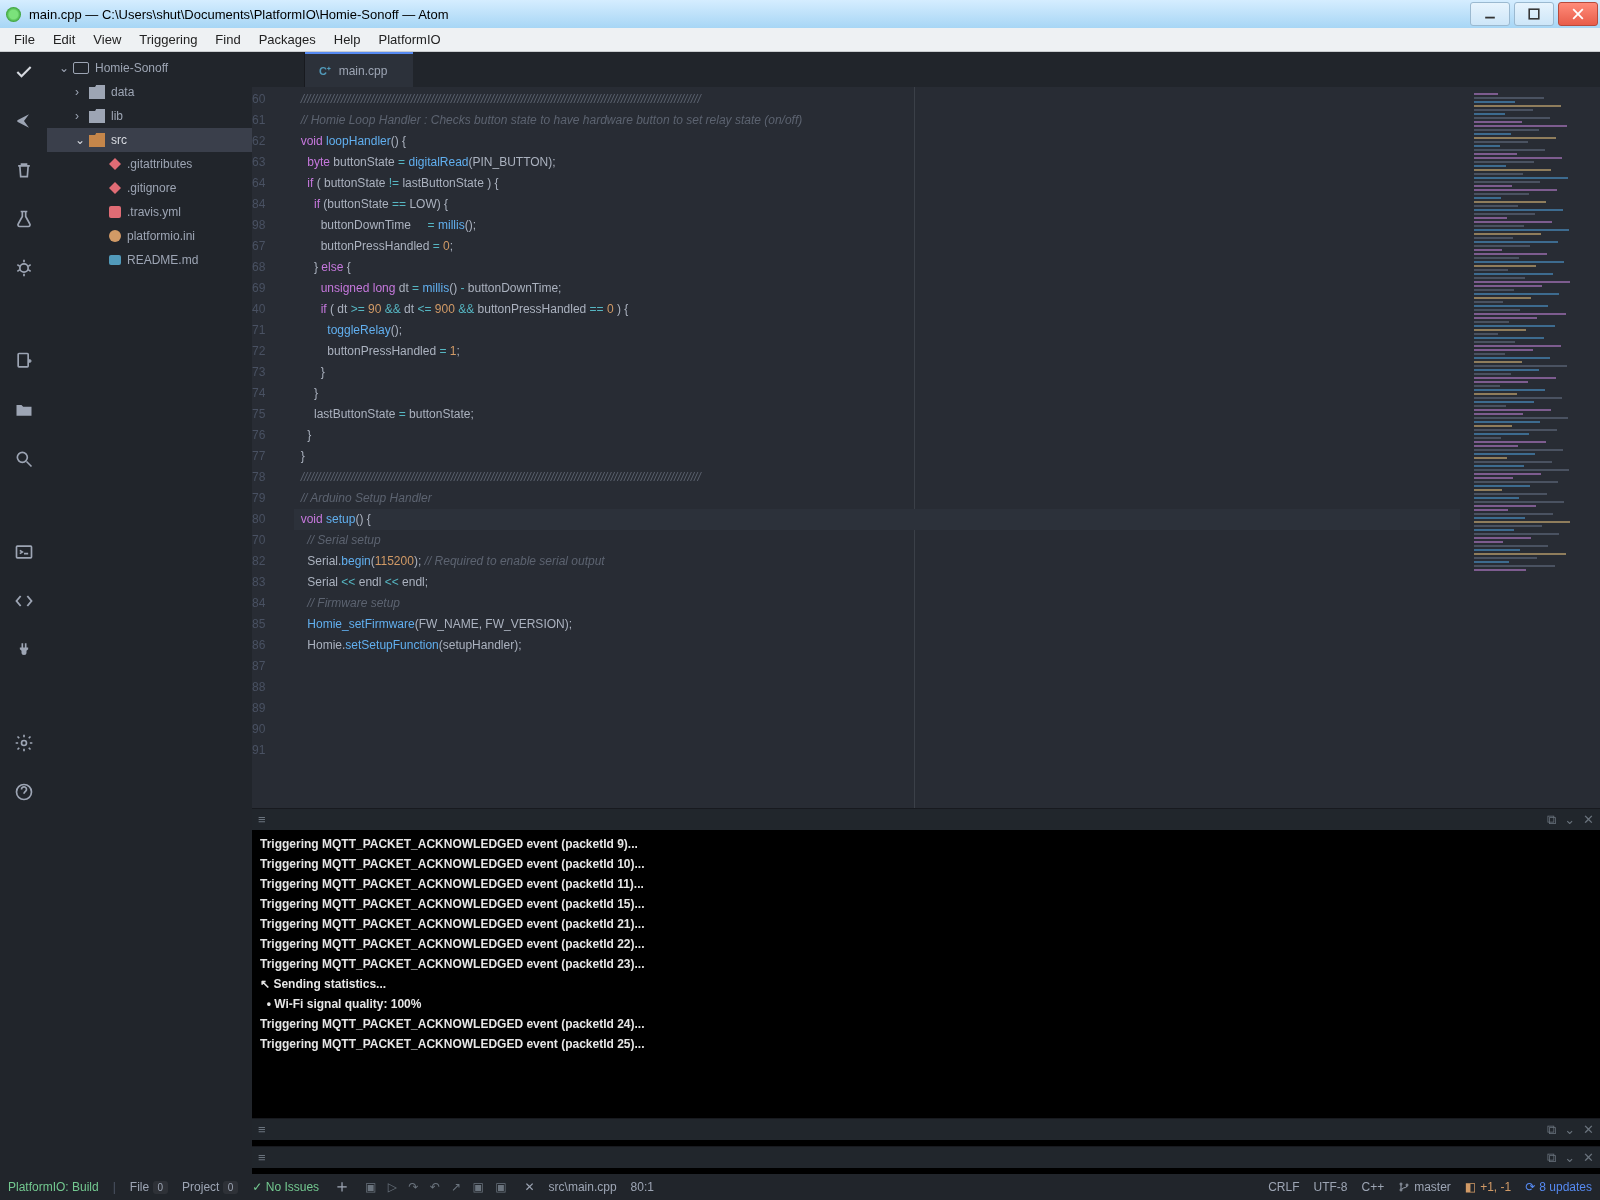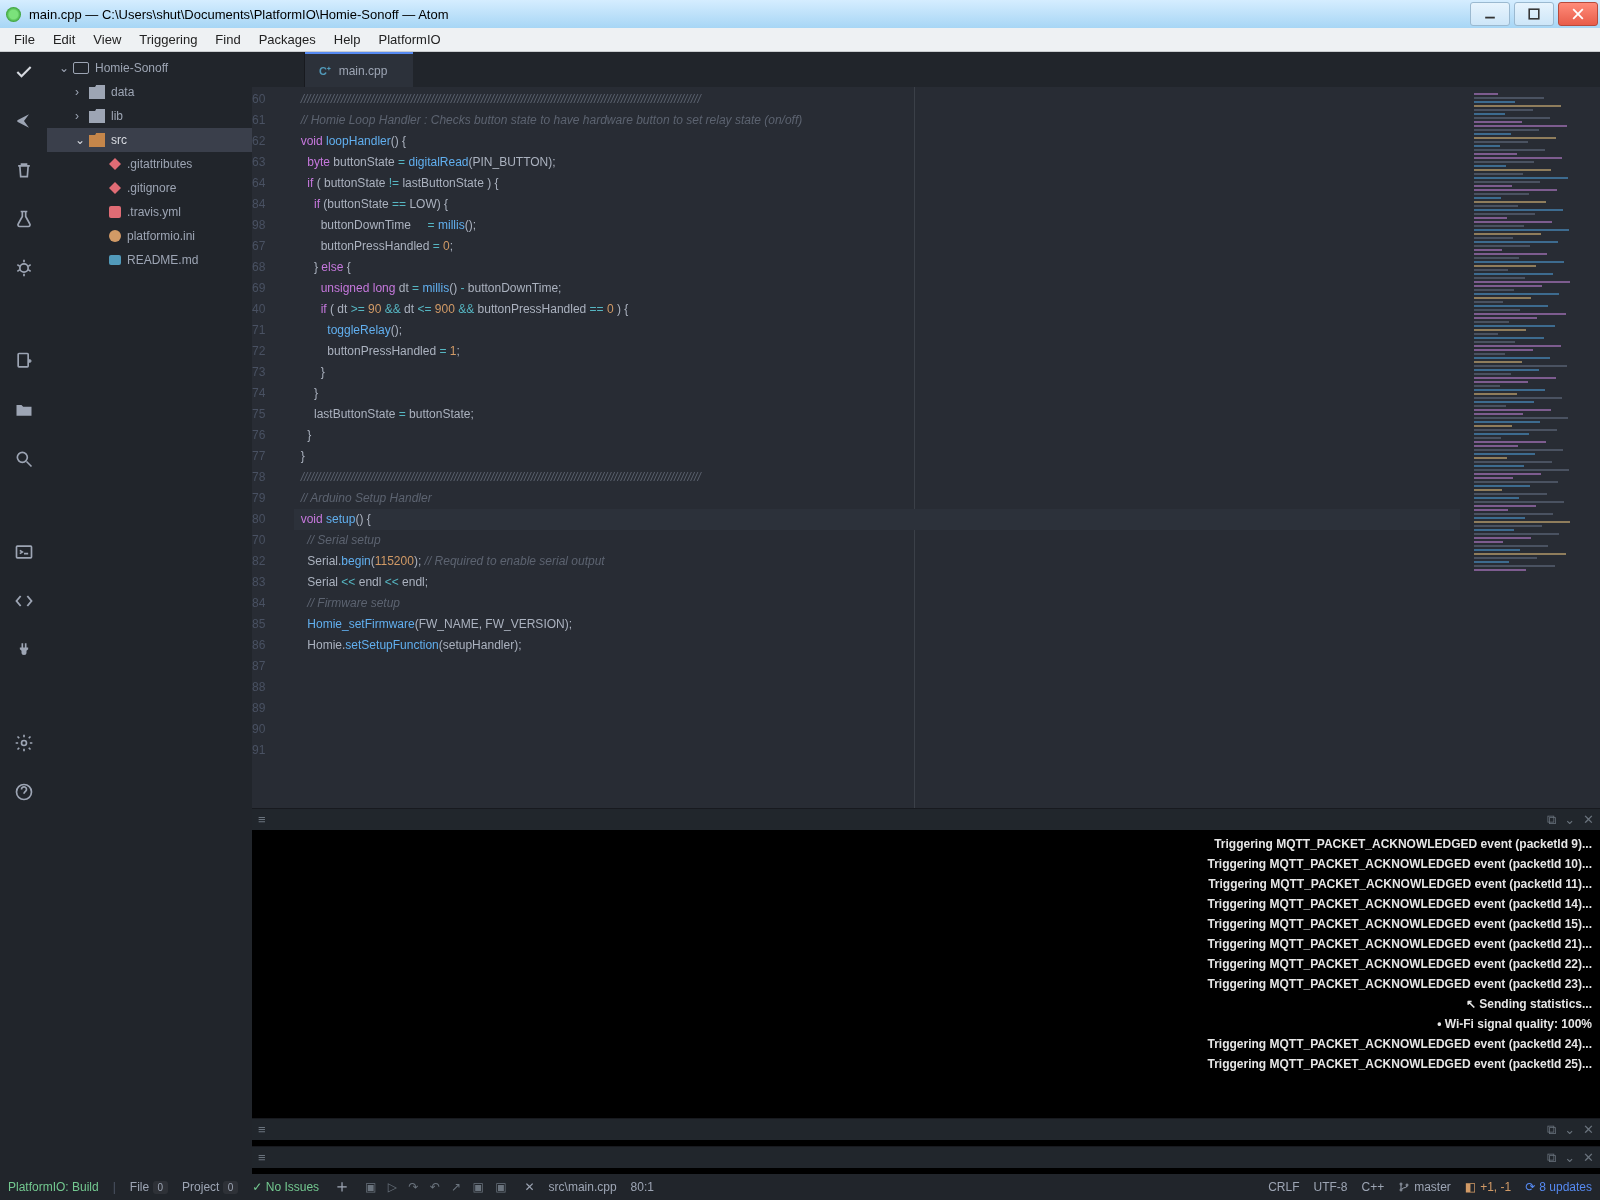--- a/index.html
+++ b/index.html
@@ -55,21 +55,21 @@
 .minimap { width:130px; background:#282c34; padding:4px; }
 .minimap div { height:2px; margin:2px 0; }
 .mm-a { background:#4a5261; width:60%; } .mm-b { background:#3d6b8f; width:70%; } .mm-c { background:#7d5c8f; width:45%; } .mm-d { background:#8f7d5c; width:35%; }
 
 
 .panel { background:#000; color:#e6e6e6; font-family:Consolas,monospace; font-size:13px; line-height:20px; border-top:1px solid #181a1f; display:flex; flex-direction:column; }
 .panel-head { height:21px; background:#21262c; display:flex; align-items:center; padding:0 6px; }
 .panel-head .burger { color:#6a737d; font-size:13px; letter-spacing:-1px; }
 .panel-head .spacer { flex:1; }
 .panel-head .pb { color:#6a737d; margin-left:8px; cursor:pointer; font-size:13px; }
-.panel-body { flex:1; padding:4px 8px; overflow:hidden;text-align:right; }
+.panel-body { flex:1; padding:4px 8px; overflow:hidden; }
 .panel.small { height:28px; }
 .panel-body .ln { white-space:pre; font-weight:bold; }
 
 
 .status { height:26px; background:#21252b; display:flex; align-items:center; color:#9da5b4; font-size:12px; padding:0 8px; gap:14px; }
 .status .pill { color:#73c990; }
 .status .spacer { flex:1; }
 .status .sep { color:#4b5363; }
 .status .add { font-size:18px; margin-top:-2px; }
 .status .sb-ico { display:flex; align-items:center; gap:4px; }
@@ -392,21 +392,20 @@
         <span class="burger">≡</span>
         <span class="spacer"></span>
         <span class="pb">⧉</span>
         <span class="pb">⌄</span>
         <span class="pb">✕</span>
       </div>
       <div class="panel-body" id="term">
           <div class="ln">Triggering MQTT_PACKET_ACKNOWLEDGED event (packetId 9)...</div>
           <div class="ln">Triggering MQTT_PACKET_ACKNOWLEDGED event (packetId 10)...</div>
           <div class="ln">Triggering MQTT_PACKET_ACKNOWLEDGED event (packetId 11)...</div>
-          <div class="ln">Triggering MQTT_PACKET_ACKNOWLEDGED event (packetId 14)...</div>
           <div class="ln">Triggering MQTT_PACKET_ACKNOWLEDGED event (packetId 15)...</div>
           <div class="ln">Triggering MQTT_PACKET_ACKNOWLEDGED event (packetId 21)...</div>
           <div class="ln">Triggering MQTT_PACKET_ACKNOWLEDGED event (packetId 22)...</div>
           <div class="ln">Triggering MQTT_PACKET_ACKNOWLEDGED event (packetId 23)...</div>
           <div class="ln">↖ Sending statistics...</div>
           <div class="ln">  • Wi-Fi signal quality: 100%</div>
           <div class="ln">Triggering MQTT_PACKET_ACKNOWLEDGED event (packetId 24)...</div>
           <div class="ln">Triggering MQTT_PACKET_ACKNOWLEDGED event (packetId 25)...</div>
         </div>
     </div>

